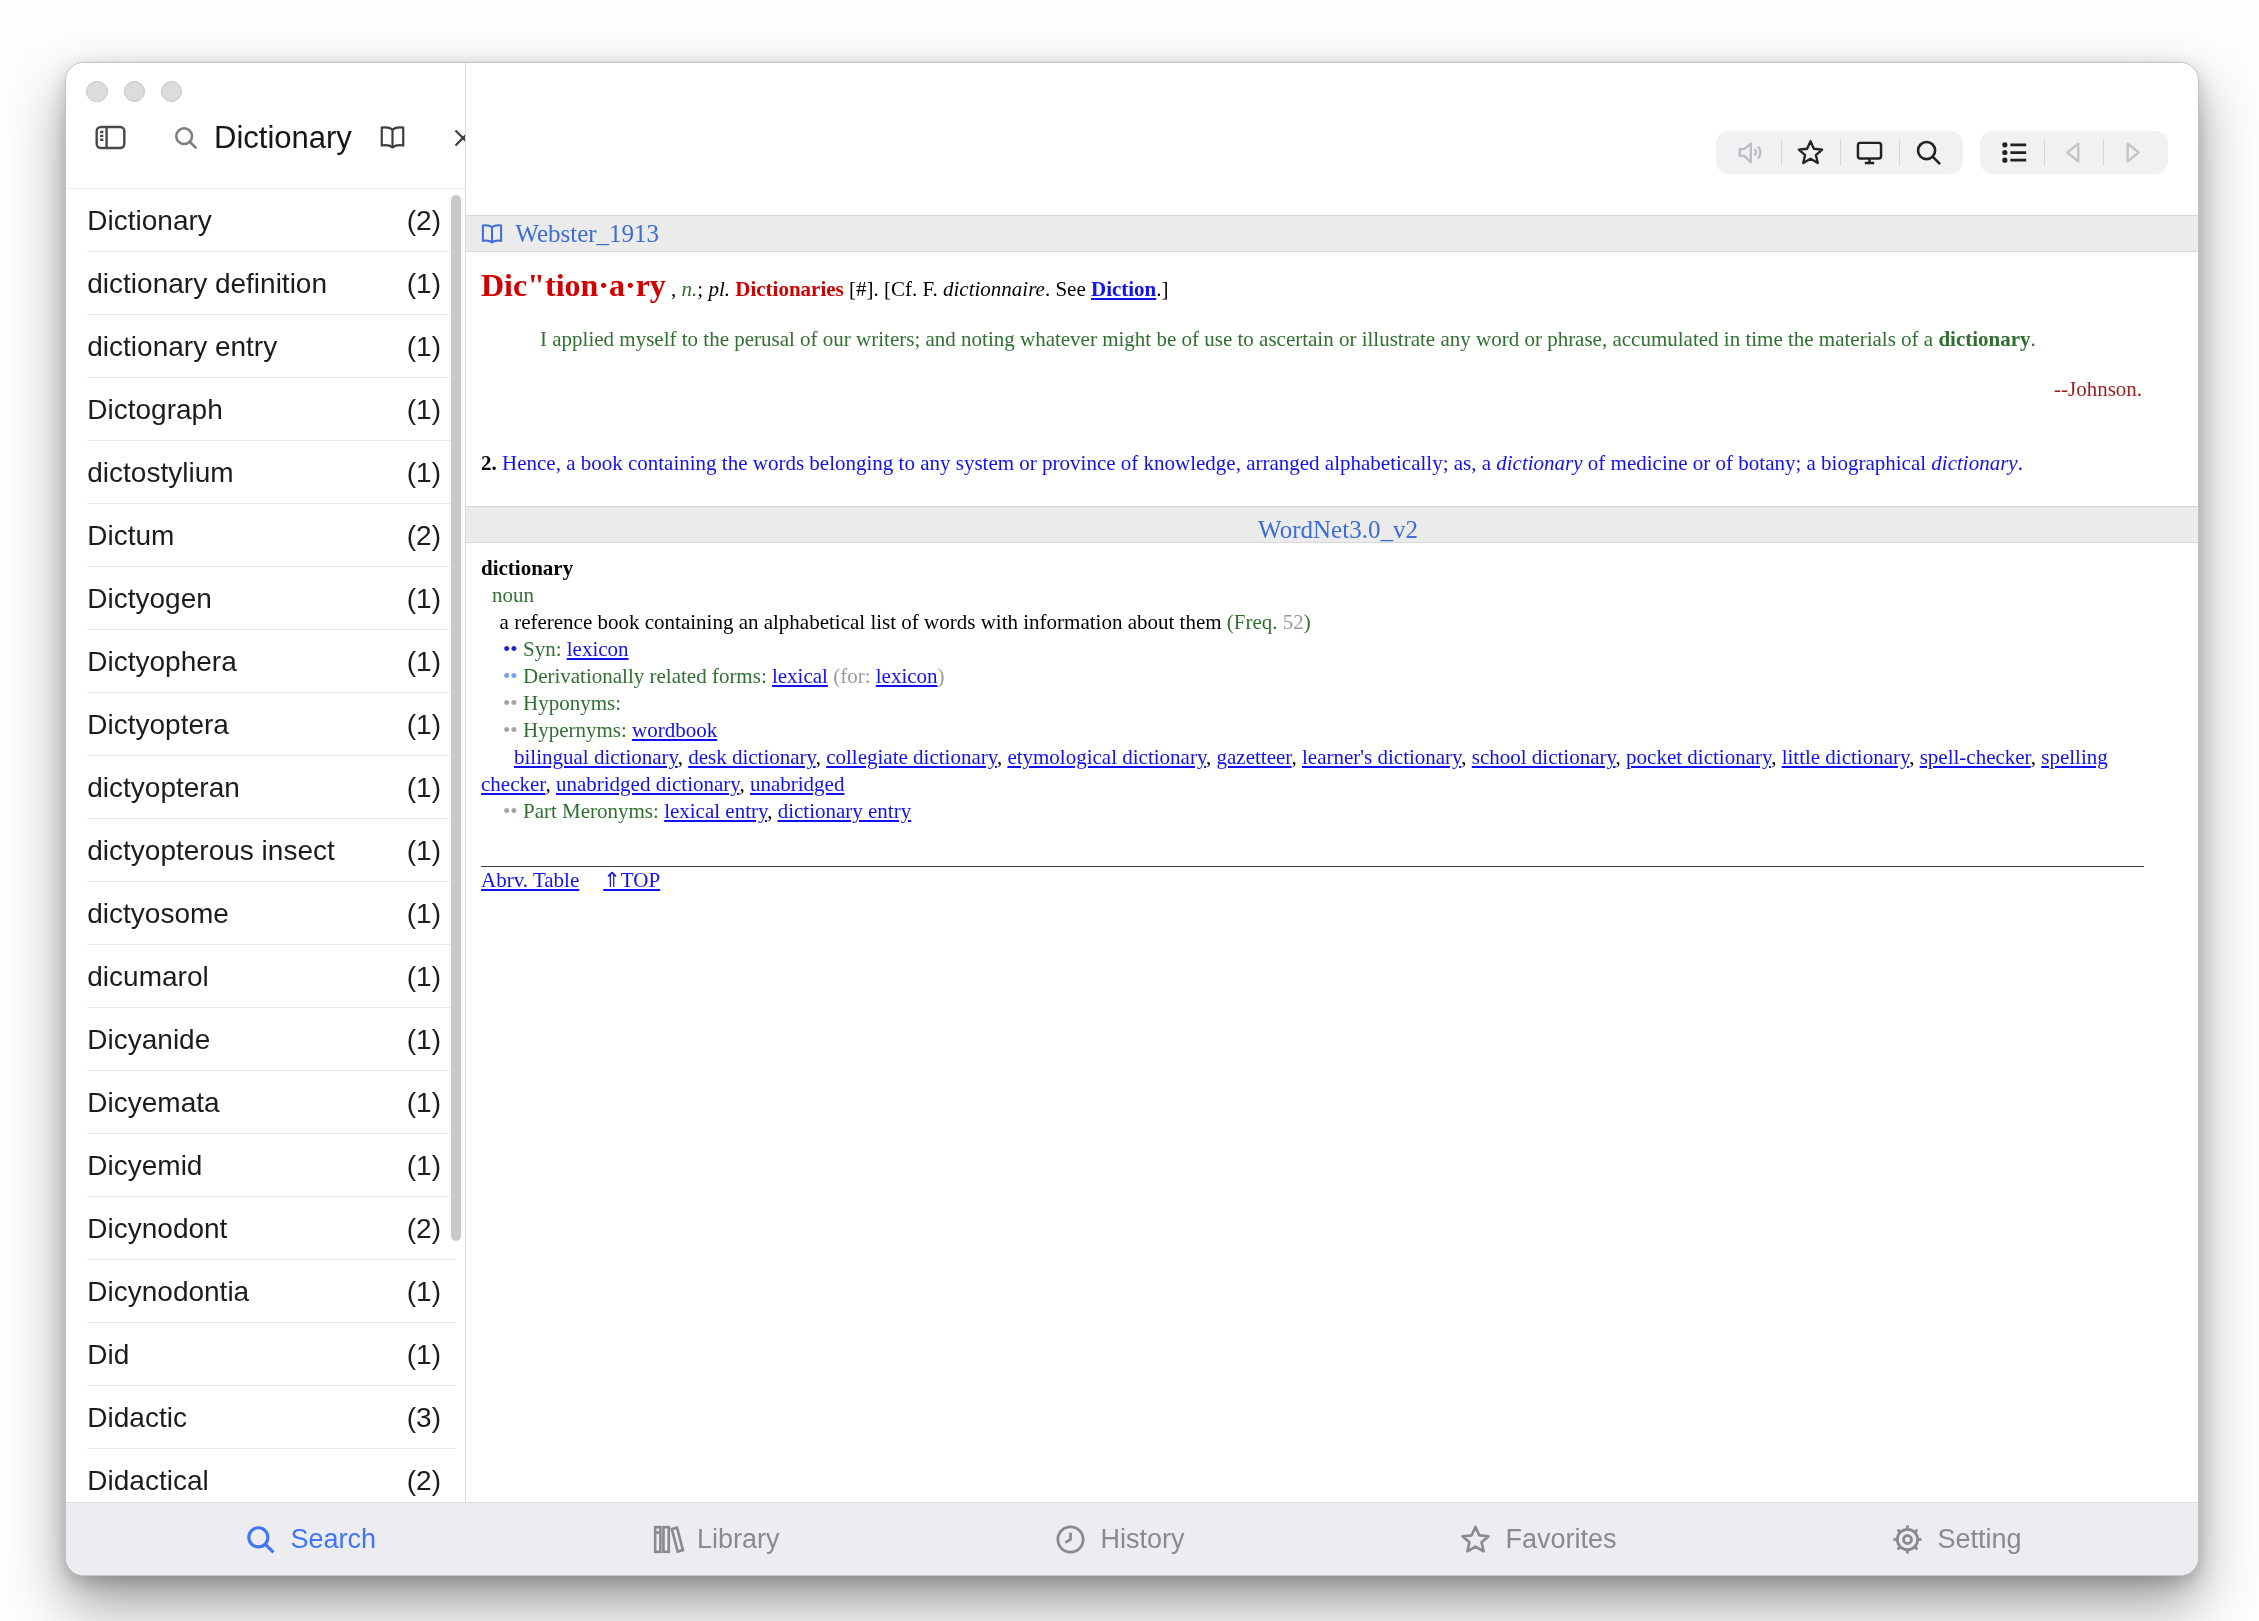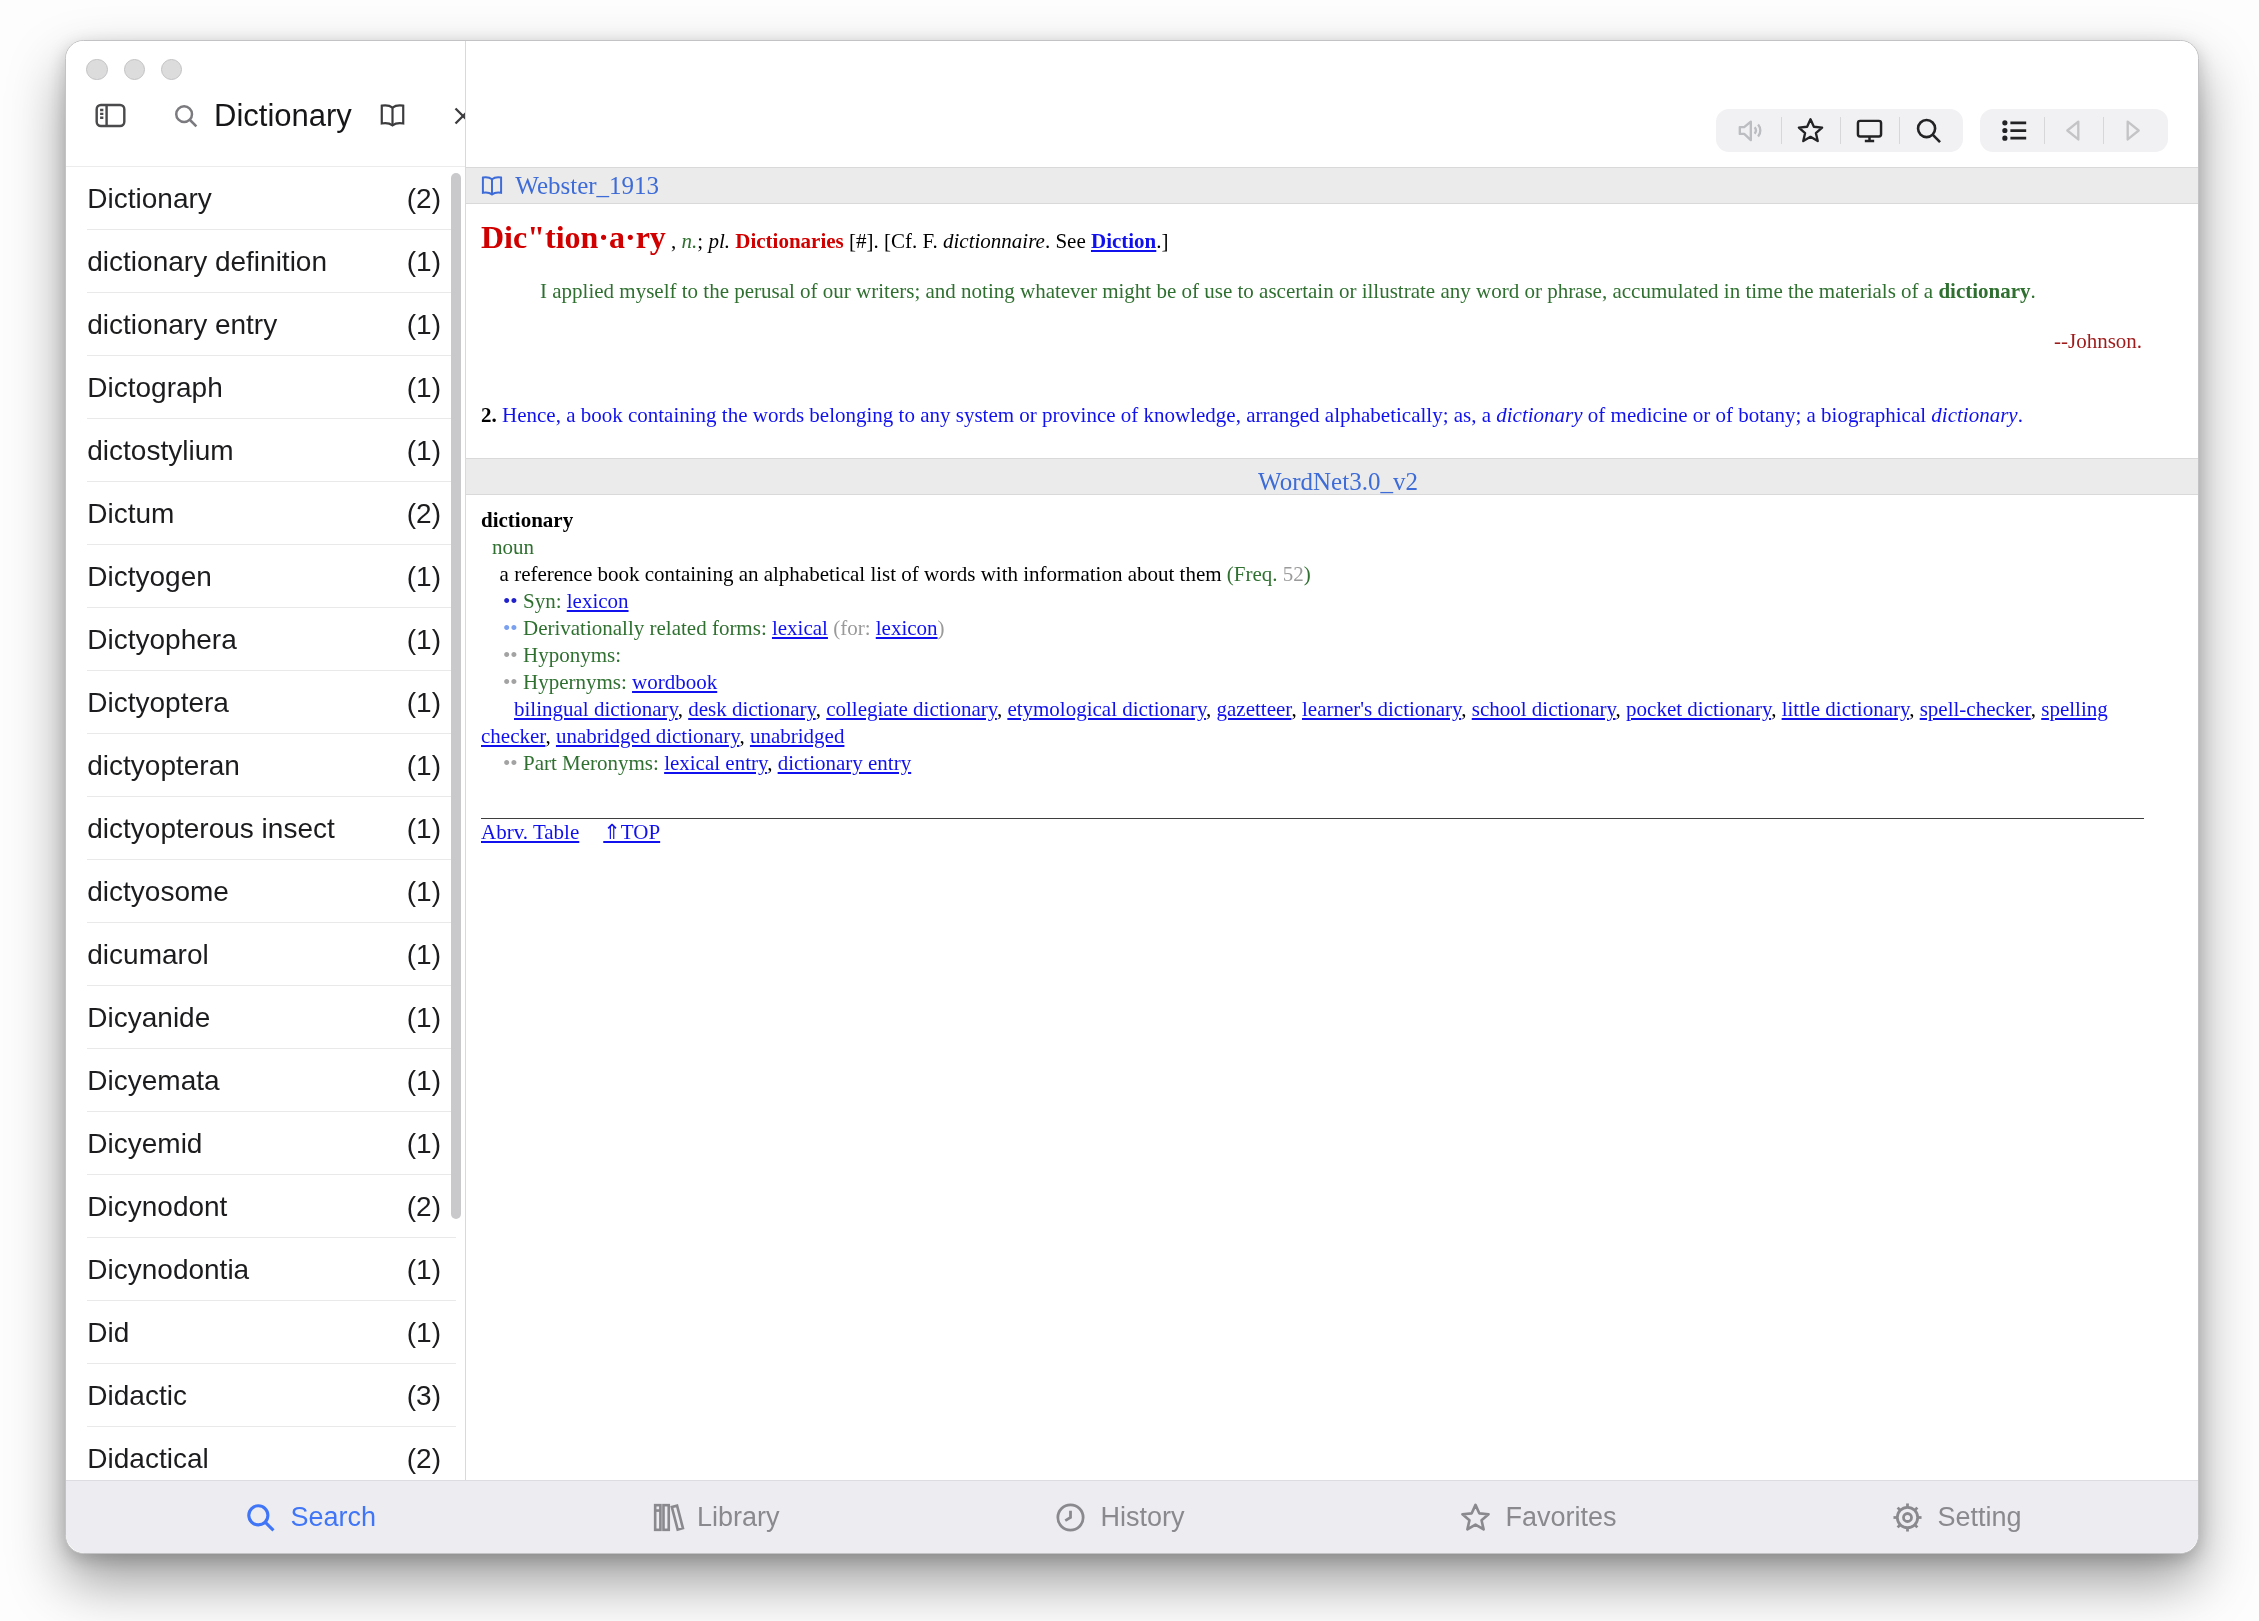--- a/index.html
+++ b/index.html
@@ -5,21 +5,21 @@
   html,body{margin:0;padding:0;}
   body{
     width:2260px;height:1621px;
     background:#fdfdfd;
     font-family:"Liberation Sans",sans-serif;
     overflow:hidden;
     position:relative;
   }
   
   .window{
-    position:absolute;left:65px;top:40px;width:2132px;height:1512px;
+    position:absolute;left:65px;top:62px;width:2132px;height:1512px;
     background:#ffffff;border:0.9px solid #c3c3c5;border-radius:18.6px;
     box-shadow:0 28px 56px rgba(0,0,0,.38),0 5.6px 16.7px rgba(0,0,0,.18);
     overflow:hidden;
   }
   .traffic{position:absolute;left:20.4px;top:17.6px;display:flex;gap:16px;z-index:30;}
   .traffic span{width:21.3px;height:21.3px;border-radius:50%;background:#dcdcdd;border:0.9px solid #c2c2c4;box-sizing:border-box;}
   
   .sidebar{position:absolute;left:0;top:0;width:399px;bottom:72px;background:#fff;}
   .v-divider{position:absolute;left:399px;top:0px;bottom:72px;width:0.9px;background:#d9d9db;}
   .sb-header{position:absolute;left:0;top:0;width:100%;height:125px;display:flex;align-items:center;box-sizing:border-box;padding:24px 0 0 25px;}
@@ -35,21 +35,21 @@
   .main{position:absolute;left:400px;top:0;right:0;bottom:72px;background:#fff;overflow:hidden;}
   .toolbar{position:absolute;top:68px;right:30px;display:flex;gap:16.7px;}
   .tb-group{display:flex;align-items:center;background:#f1f1f3;border-radius:13px;height:43px;padding:0 5.6px;}
   .tb-btn{width:59px;height:43px;display:flex;align-items:center;justify-content:center;position:relative;}
   .tb-btn + .tb-btn::before{content:"";position:absolute;left:0;top:8.3px;bottom:8.3px;width:0.9px;background:#d7d7d9;}
   
   .content{position:absolute;left:0;top:125px;right:0;bottom:0;overflow:hidden;}
   .src-bar{height:35px;background:#ebebeb;border-top:0.9px solid #d9d9d9;border-bottom:0.9px solid #d9d9d9;
            display:flex;align-items:center;gap:9.3px;padding-left:12px;
            font-family:"Liberation Serif",serif;font-size:25px;color:#3d6bd7;}
-  .src-bar.first{margin-top:1px;}
+  .src-bar.first{margin-top:27px;}
   .src-bar.second{margin-top:28px;flex-direction:column;}
   .article{font-family:"Liberation Serif",serif;font-size:21px;color:#000;padding:0 54px 0 15px;}
   .a-head{margin:13px 0 0;line-height:41px;}
   .a-def1{margin:1.9px 0 0;line-height:30px;}
   .a-quote{margin:15px 0 0 59px;line-height:28px;}
   .a-author{margin:22px 1.9px 0 0;text-align:right;line-height:28px;}
   .a-def2{margin:45px 0 24px;line-height:30px;}
   .wn{line-height:27px;}
   .wn p{margin:0;}
   .wn-head{margin-top:12px !important;}

